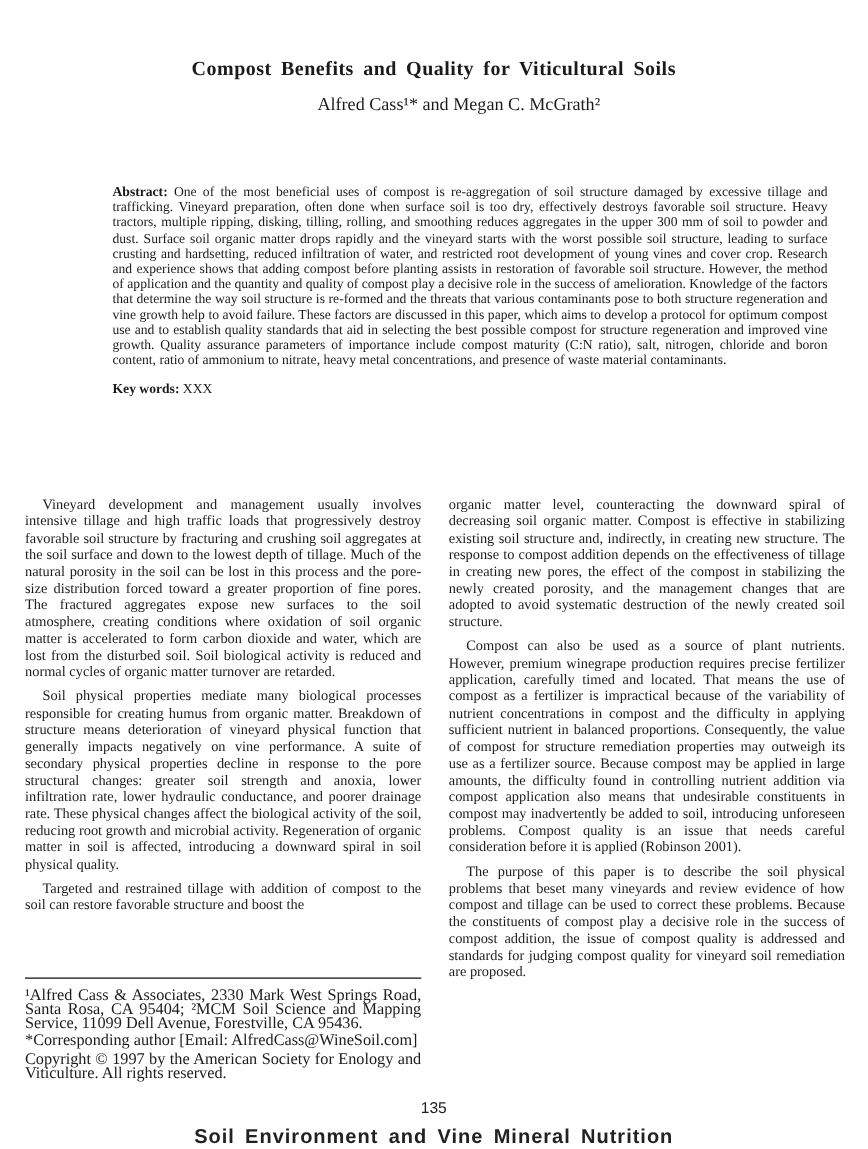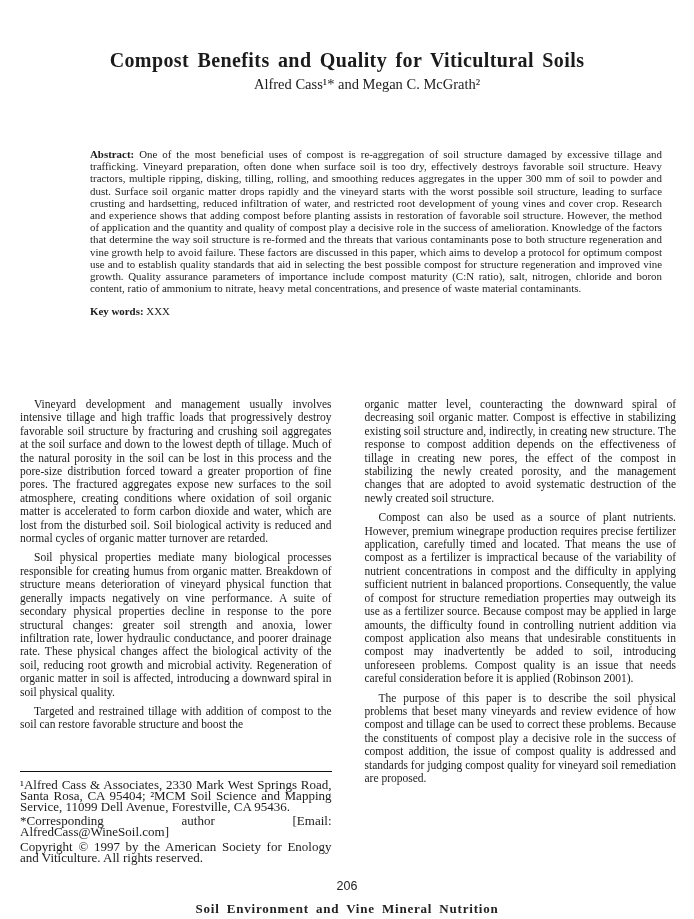--- a/index.html
+++ b/index.html
@@ -15,21 +15,21 @@
     color: #1b1b1b;
     font-family: "Liberation Serif", "DejaVu Serif", serif;
     overflow: hidden;
   }
   .paper-title {
     position: absolute;
     top: 36px;
     left: 0;
     width: 100%;
     text-align: center;
-    font-size: 20px;
+    font-size: 16px;
     font-weight: bold;
     letter-spacing: 0.4px;
     word-spacing: 3px;
   }
   .authors {
     position: absolute;
     top: 76px;
     left: 0;
     width: 100%;
     text-align: center;
@@ -56,21 +56,21 @@
   }
   .keywords .lead {
     font-weight: bold;
   }
   .columns {
     position: absolute;
     top: 398px;
     left: 20px;
     width: 656px;
     display: flex;
-    gap: 33px;
+    gap: 22px;
   }
   .column {
     width: 318.5px;
     font-size: 11.5px;
     line-height: 13.4px;
     text-align: justify;
   }
   .column.left {
     position: relative;
     height: 468px;
@@ -110,22 +110,22 @@
     font-family: "Liberation Sans", "DejaVu Sans", sans-serif;
     font-size: 12.5px;
     color: #222;
   }
   .running-footer {
     position: absolute;
     top: 901px;
     left: 0;
     width: 100%;
     text-align: center;
-    font-family: Liberation Serif, serif;
-    font-size: 13px;
+    font-family: Liberation Sans, sans-serif;
+    font-size: 16px;
     font-weight: bold;
     letter-spacing: 0.8px;
     word-spacing: 3px;
     color: #222;
   }
 </style>
 </head>
 <body>
 
 <div class="page">
@@ -155,17 +155,17 @@
     </div>
 
     <div class="column right">
       <p class="no-indent">organic matter level, counteracting the downward spiral of decreasing soil organic matter. Compost is effective in stabilizing existing soil structure and, indirectly, in creating new structure. The response to compost addition depends on the effectiveness of tillage in creating new pores, the effect of the compost in stabilizing the newly created porosity, and the management changes that are adopted to avoid systematic destruction of the newly created soil structure.</p>
       <p>Compost can also be used as a source of plant nutrients. However, premium winegrape production requires precise fertilizer application, carefully timed and located. That means the use of compost as a fertilizer is impractical because of the variability of nutrient concentrations in compost and the difficulty in applying sufficient nutrient in balanced proportions. Consequently, the value of compost for structure remediation properties may outweigh its use as a fertilizer source. Because compost may be applied in large amounts, the difficulty found in controlling nutrient addition via compost application also means that undesirable constituents in compost may inadvertently be added to soil, introducing unforeseen problems. Compost quality is an issue that needs careful consideration before it is applied (Robinson 2001).</p>
       <p>The purpose of this paper is to describe the soil physical problems that beset many vineyards and review evidence of how compost and tillage can be used to correct these problems. Because the constituents of compost play a decisive role in the success of compost addition, the issue of compost quality is addressed and standards for judging compost quality for vineyard soil remediation are proposed.</p>
     </div>
 
   </div>
 
-  <div class="page-number">206</div>
+  <div class="page-number">135</div>
 
   <div class="running-footer">Soil Environment and Vine Mineral Nutrition</div>
 
 </div>
 
 </body></html>

